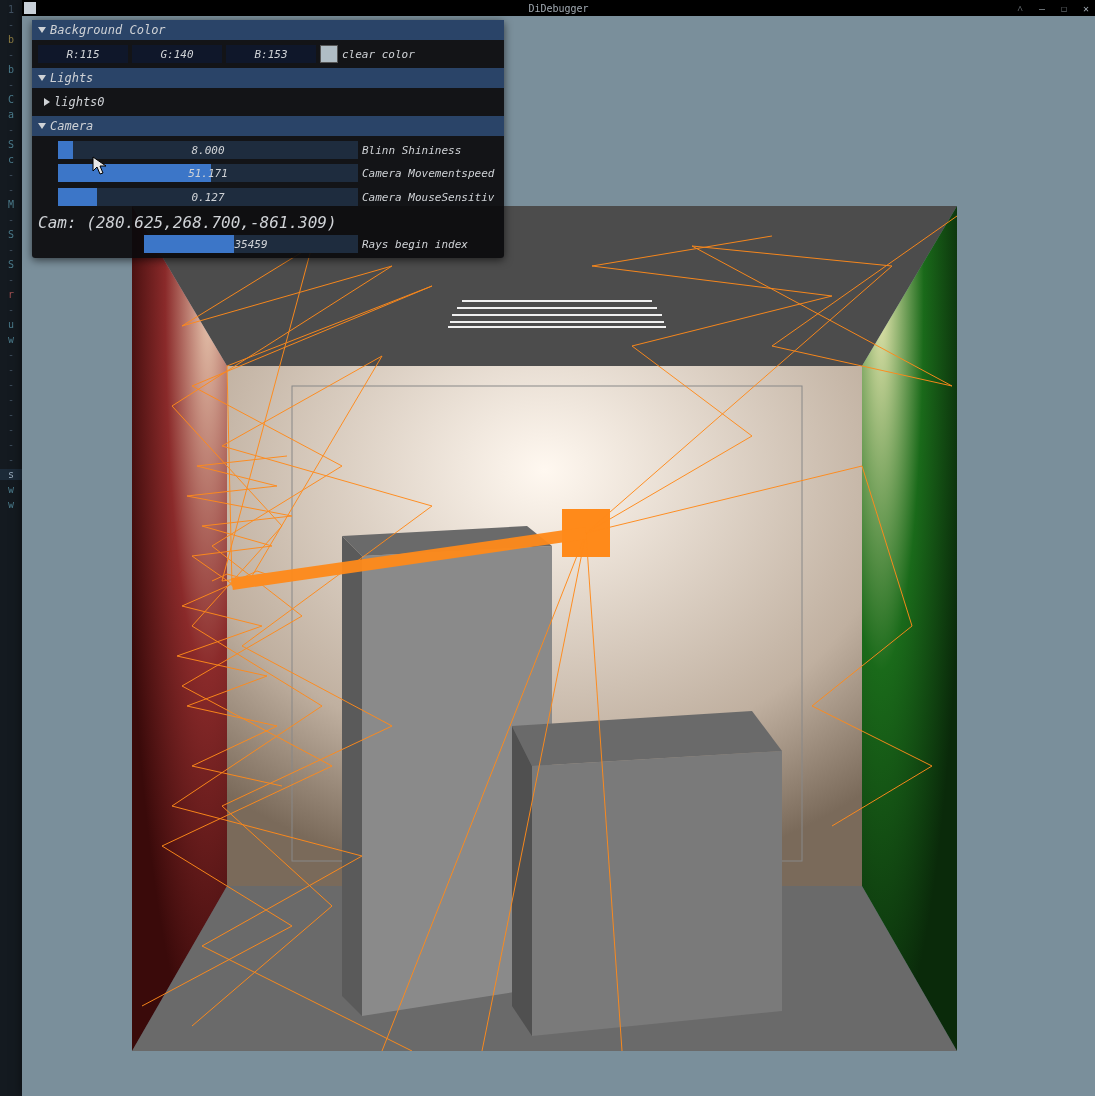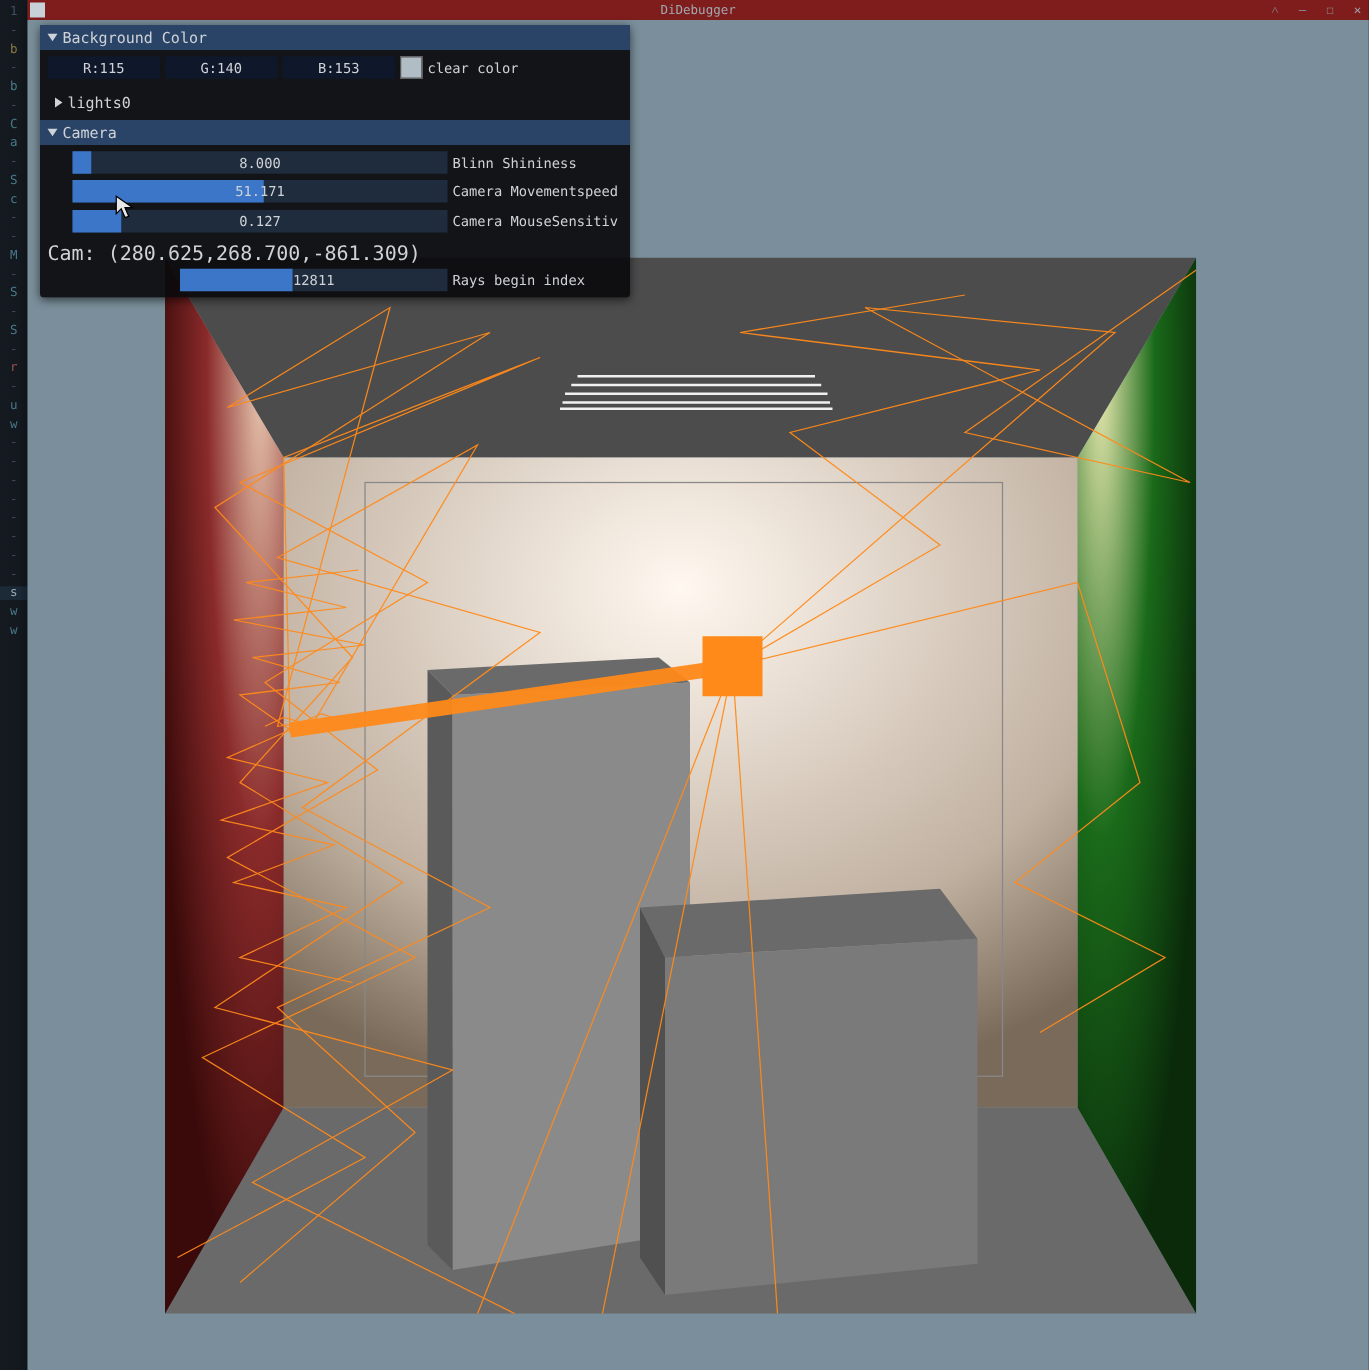--- a/index.html
+++ b/index.html
@@ -1,25 +1,25 @@
 <!DOCTYPE html>
 <html><head>
 <meta charset="utf-8">
 <style>
   html,body{margin:0;padding:0;width:1095px;height:1096px;overflow:hidden;font-family:monospace;background:#1a2228;}
   .win{position:absolute;left:22px;top:0;width:1073px;height:1096px;background:#1e262c;box-shadow:0 0 10px rgba(0,0,0,.5);}
-  .titlebar{height:16px;background:#7f1d1d;display:flex;align-items:center;font-size:10px;color:#a0a8b0;position:relative;}
+  .titlebar{height:16px;background:#000000;display:flex;align-items:center;font-size:10px;color:#a0a8b0;position:relative;}
   .titlebar .icon{width:12px;height:12px;margin-left:2px;background:#c8d0d8;}
   .titlebar .title{position:absolute;left:50%;transform:translateX(-50%);}
   .titlebar .wbtn{width:14px;height:14px;display:flex;align-items:center;justify-content:center;color:#8a9298;}
   .titlebar .wbtns{position:absolute;right:2px;display:flex;gap:8px;}
   .viewport{position:absolute;left:0;top:16px;right:0;bottom:0;background:#7a8f9b;}
   .scene{position:absolute;left:110px;top:190px;width:825px;height:845px;}
   .scene svg{display:block;}
-  .panel{position:absolute;left:10px;top:4px;width:472px;background:rgba(10,10,12,0.92);border-radius:3px;font-size:12px;color:#cfd2d6;box-shadow:0 2px 8px rgba(0,0,0,.6);}
+  .panel{position:absolute;left:10px;top:4px;width:472px;background:rgba(10,10,12,0.92);border-radius:3px;font-size:12px;color:#cfd2d6;box-shadow:0 2px 8px rgba(0,0,0,.6);font-style:italic;}
   .sec-head{background:#2a4468;height:20px;display:flex;align-items:center;padding:0 6px;gap:4px;}
   .tree-arrow{width:0;height:0;display:inline-block;}
   .tree-arrow.down{border-left:4px solid transparent;border-right:4px solid transparent;border-top:6px solid #cfd2d6;}
   .tree-arrow.right{border-top:4px solid transparent;border-bottom:4px solid transparent;border-left:6px solid #cfd2d6;}
   .sec-body{padding:4px 6px;}
   .row{display:flex;align-items:center;gap:4px;height:20px;margin:0;}
   .drag{flex:0 0 90px;height:18px;background:#0f172a;display:flex;align-items:center;justify-content:center;font-size:11px;}
   .swatch{width:16px;height:16px;background:#b0bdc5;border:1px solid #555;}
   .slider{position:relative;height:18px;background:#1e2c3e;flex:0 0 300px;display:flex;align-items:center;justify-content:center;font-size:11px;}
   .slider .fill{position:absolute;left:0;top:0;bottom:0;background:#3c76c8;}
@@ -165,20 +165,24 @@
           <div class="drag">
               <span>G:140</span>
             </div>
           <div class="drag">
               <span>B:153</span>
             </div>
           <div class="swatch"></div>
           <div class="lbl">clear color</div>
         </div>
       </div>
+      <div class="sec-head">
+        <span class="tree-arrow down"></span>
+        <span>Lights</span>
+      </div>
       <div class="sec-body">
         <div class="row">
           <span class="tree-arrow right" style="margin-left:6px;"></span>
           <span>lights0</span>
         </div>
       </div>
       <div class="sec-head">
         <span class="tree-arrow down"></span>
         <span>Camera</span>
       </div>
@@ -203,21 +207,21 @@
             <span class="val">0.127</span>
           </div>
           <div class="lbl">Camera MouseSensitiv</div>
         </div>
       </div>
       <div class="cam-row">Cam: (280.625,268.700,-861.309)</div>
       <div class="sec-body" style="padding-top:0;">
         <div class="row ml20" style="margin-left:106px;">
           <div class="slider" style="flex:0 0 214px;">
             <div class="fill" style="width:42%"></div>
-            <span class="val">12811</span>
+            <span class="val">35459</span>
           </div>
           <div class="lbl">Rays begin index</div>
         </div>
       </div>
     </div>
 
     <svg class="cursor" width="18" height="20">
       <path d="M1,1 L1,15 L5,11 L8,18 L11,17 L8,10 L14,10 Z" fill="#e8e8e8" stroke="#000" stroke-width="1"></path>
     </svg>
 

